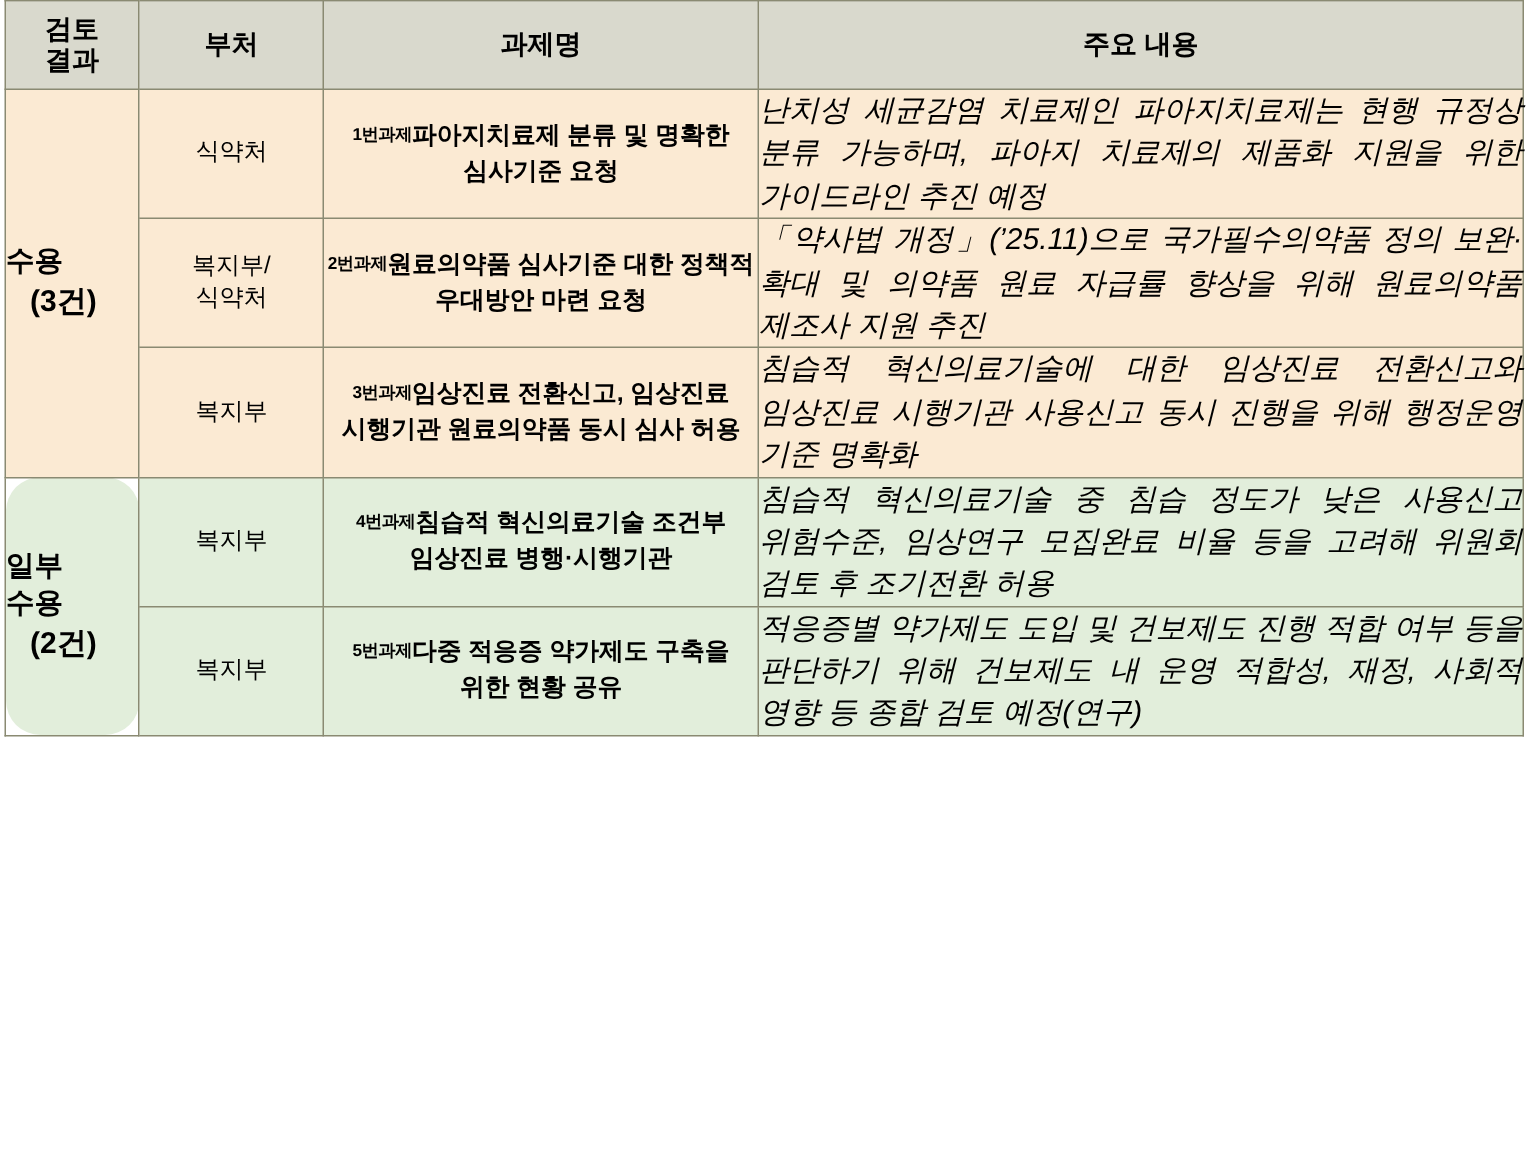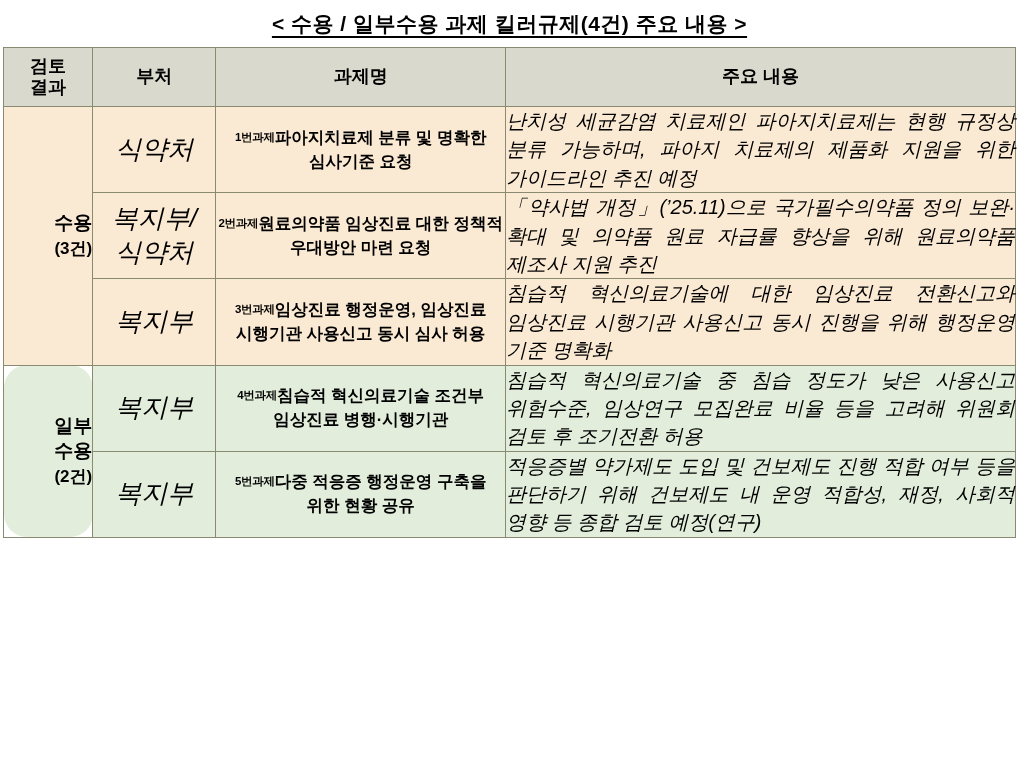--- a/index.html
+++ b/index.html
@@ -47,30 +47,29 @@
     text-align: center;
     height: 58px;
     line-height: 1.18;
   }
   .col-result { width: 89px; }
   .col-ministry { width: 123px; }
   .col-task { width: 289px; }
   .col-detail { width: 509px; }
 
   td.result-cell {
-    text-align: right;
+    text-align: left;
     font-size: 19px;
     font-weight: bold;
     line-height: 1.3;
   }
   td.ministry-cell {
     text-align: center;
-    font-size: 26px;
+    font-size: 16px;
     line-height: 1.3;
-    font-style: italic;
   }
   td.task-cell {
     font-size: 16.5px;
     font-weight: bold;
     line-height: 1.45;
     padding: 8px 9px 8px 10px;
     text-align: center;
     word-break: keep-all;
   }
   td.task-cell .num {
@@ -85,28 +84,27 @@
     padding: 8px 12px 8px 12px;
     text-align: justify;
     text-justify: inter-ideograph;
     word-break: keep-all;
     font-style: italic;
   }
   .row-accept td { background: #fbead3; }
   .row-partial td { background: #e2eedb; }
   .result-accept { background: #fbead3; }
   .result-partial { background: #e2eedb; border-radius: 23px; }
-  .sub { font-size: 17px; }
+  .sub { font-size: 20px; margin-left: 16px; }
 </style>
 </head>
 <body>
 
 <div class="page">
 
-  <div class="doc-title">&lt; 수용 / 일부수용 과제 킬러규제(4건) 주요 내용 &gt;</div>
 
   <table class="main">
     <colgroup>
       <col class="col-result">
       <col class="col-ministry">
       <col class="col-task">
       <col class="col-detail">
     </colgroup>
     <thead>
       <tr>
@@ -129,42 +127,42 @@
         <td class="ministry-cell">식약처</td>
         <td class="task-cell"><span class="num">1번과제</span><span>파아지치료제 분류 및 명확한 심사기준 요청</span></td>
         <td class="detail-cell">난치성 세균감염 치료제인 파아지치료제는 현행 규정상 분류 가능하며, 파아지 치료제의 제품화 지원을 위한 가이드라인 추진 예정</td>
       </tr>
 
       <tr class="row-accept">
         <td class="ministry-cell">
           <span>복지부/</span><br>
           <span>식약처</span>
         </td>
-        <td class="task-cell"><span class="num">2번과제</span><span>원료의약품 임상진료 대한 정책적 우대방안 마련 요청</span></td>
+        <td class="task-cell"><span class="num">2번과제</span><span>원료의약품 심사기준 대한 정책적 우대방안 마련 요청</span></td>
         <td class="detail-cell">「약사법 개정」(’25.11)으로 국가필수의약품 정의 보완·확대 및 의약품 원료 자급률 향상을 위해 원료의약품 제조사 지원 추진</td>
       </tr>
 
       <tr class="row-accept">
         <td class="ministry-cell">복지부</td>
-        <td class="task-cell"><span class="num">3번과제</span><span>임상진료 행정운영, 임상진료 시행기관 사용신고 동시 심사 허용</span></td>
+        <td class="task-cell"><span class="num">3번과제</span><span>임상진료 전환신고, 임상진료 시행기관 원료의약품 동시 심사 허용</span></td>
         <td class="detail-cell">침습적 혁신의료기술에 대한 임상진료 전환신고와 임상진료 시행기관 사용신고 동시 진행을 위해 행정운영 기준 명확화</td>
       </tr>
 
       <tr class="row-partial">
         <td class="result-cell result-partial" rowspan="2">
           <span>일부</span><br>
           <span>수용</span><br>
           <span class="sub">(2건)</span>
         </td>
         <td class="ministry-cell">복지부</td>
         <td class="task-cell"><span class="num">4번과제</span><span>침습적 혁신의료기술 조건부 임상진료 병행·시행기관</span></td>
         <td class="detail-cell">침습적 혁신의료기술 중 침습 정도가 낮은 사용신고 위험수준, 임상연구 모집완료 비율 등을 고려해 위원회 검토 후 조기전환 허용</td>
       </tr>
 
       <tr class="row-partial">
         <td class="ministry-cell">복지부</td>
-        <td class="task-cell"><span class="num">5번과제</span><span>다중 적응증 행정운영 구축을 위한 현황 공유</span></td>
+        <td class="task-cell"><span class="num">5번과제</span><span>다중 적응증 약가제도 구축을 위한 현황 공유</span></td>
         <td class="detail-cell">적응증별 약가제도 도입 및 건보제도 진행 적합 여부 등을 판단하기 위해 건보제도 내 운영 적합성, 재정, 사회적 영향 등 종합 검토 예정(연구)</td>
       </tr>
 
     </tbody>
   </table>
 </div>
 
 </body></html>

